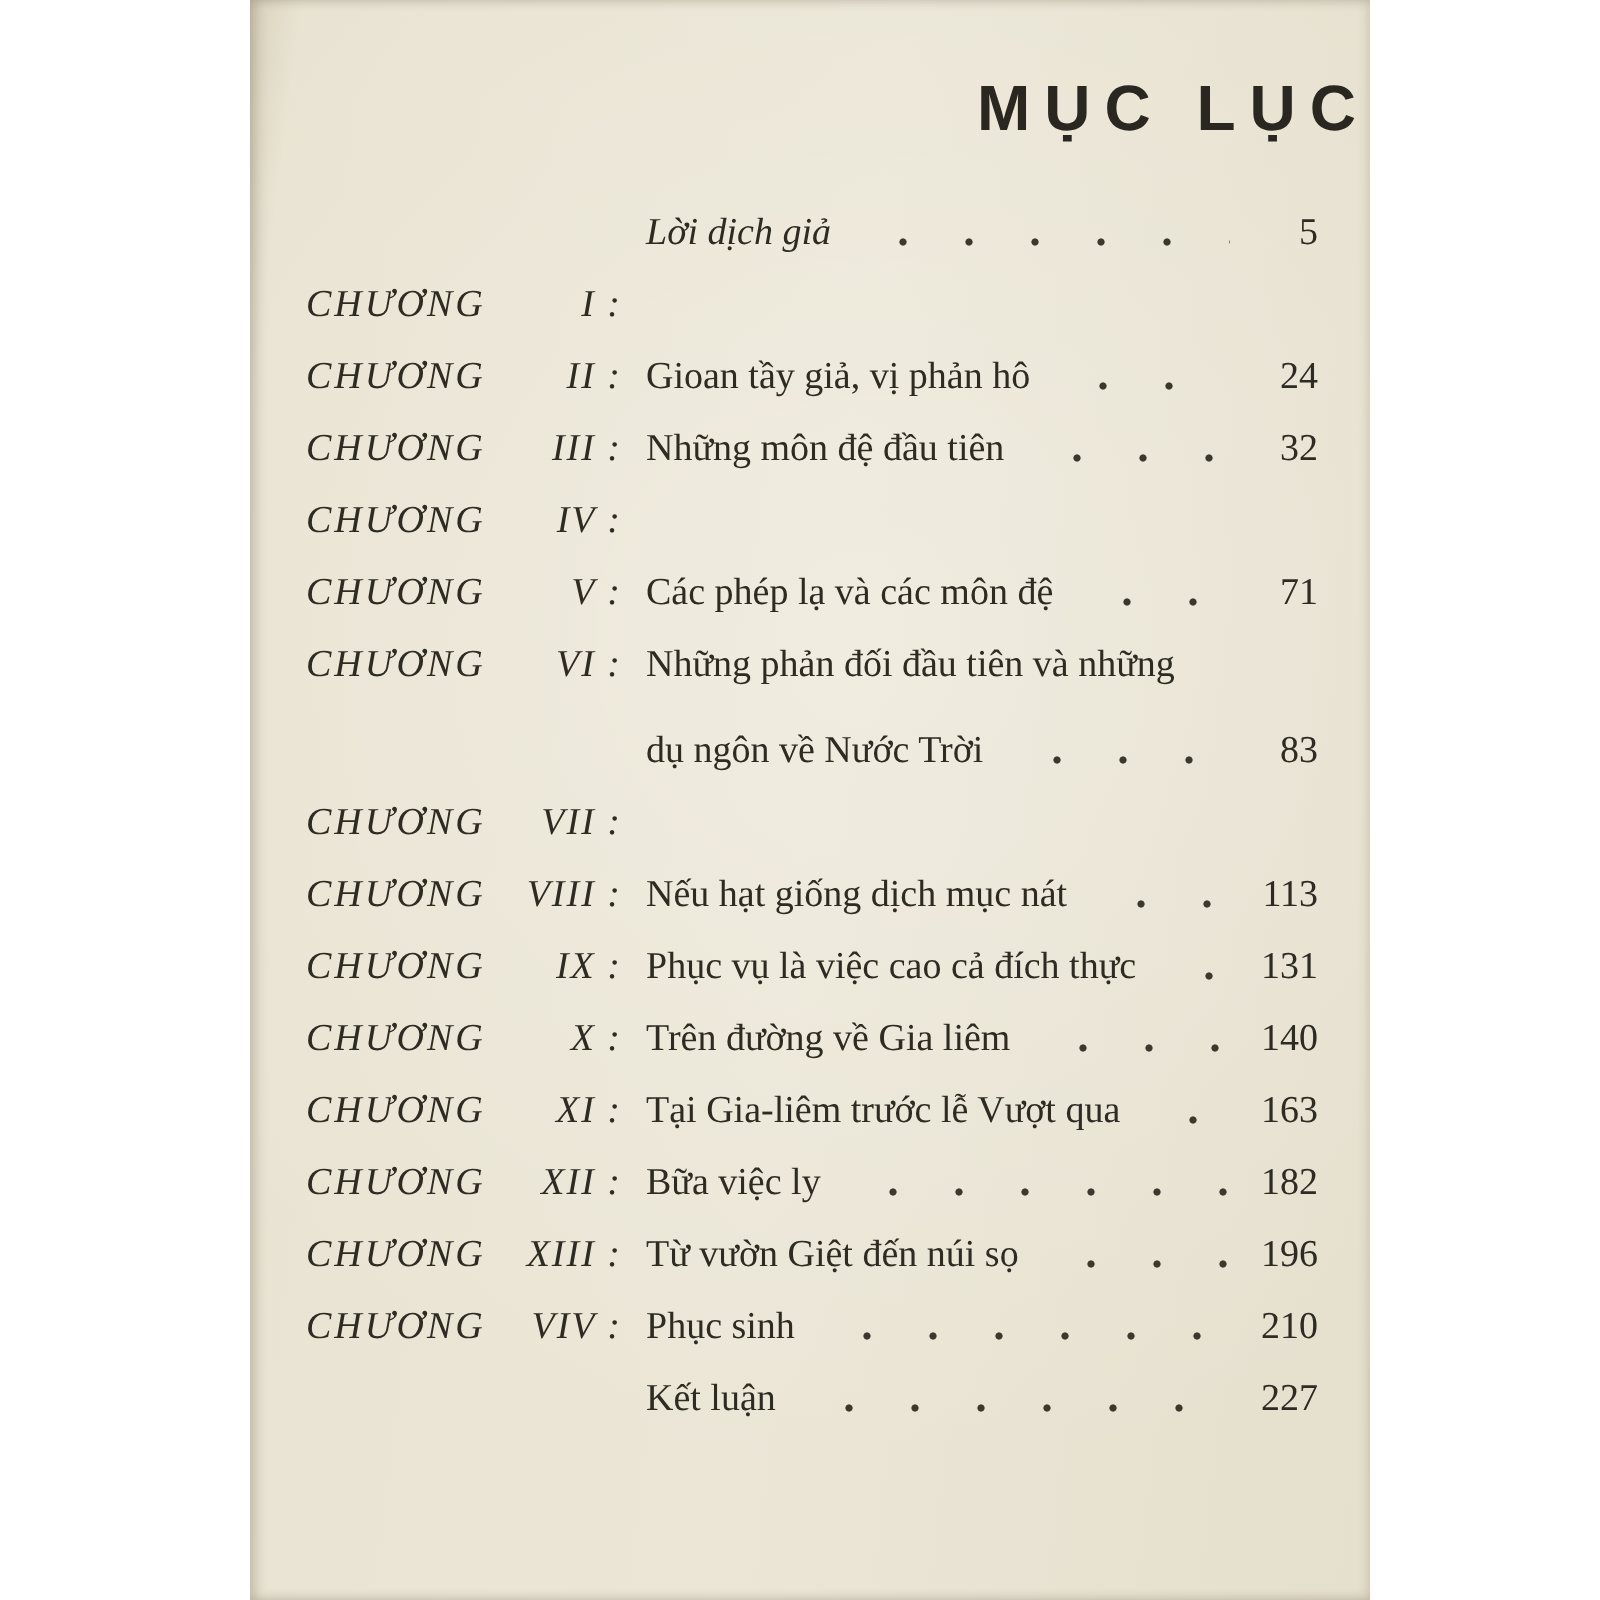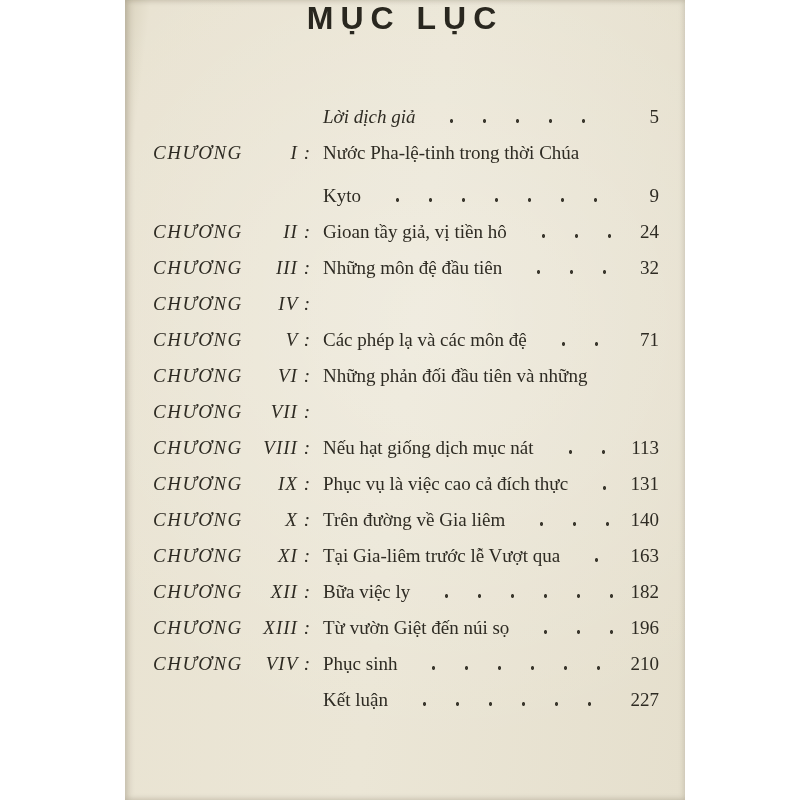--- a/index.html
+++ b/index.html
@@ -20,21 +20,22 @@
     position: absolute;
     left: 125px; top: 0;
     width: 560px; height: 800px;
     background:
       radial-gradient(130% 90% at 55% 40%, rgba(255,255,255,0.25) 0%, rgba(255,255,255,0) 60%),
       linear-gradient(97deg, var(--paper-edge) 0%, var(--paper) 4%, #ebe6d6 50%, #e5dfcd 100%);
     box-shadow: inset 3px 0 6px rgba(90,80,60,0.25), inset -2px 0 5px rgba(90,80,60,0.12);
     color: var(--ink);
   }
   .page-title {
-    text-align: center;
+    margin-top: 36px;
+    text-align: right;
     font-family: "Liberation Sans", sans-serif;
     font-size: 32px;
     font-weight: 700;
     letter-spacing: 7px;
     color: #29271f;
   }
   .toc {
     position: absolute;
     left: 28px; right: 26px; top: 104px;
     font-size: 19px;
@@ -98,38 +99,28 @@
             <span class="t italic">Lời dịch giả</span>
             <span class="dots"></span>
             <span class="pg">5</span>
           </div>
         </div>
   </div>
 
   <div class="row">
     <div class="chapter">CHƯƠNG</div>
     <div class="numeral">I :</div>
-    <div class="entry-body">
-          <div class="line">
-            <span class="t">Nước Pha-lệ-tinh trong thời Chúa</span>
-          </div>
-          <div class="line">
-            <span class="t">Kyto</span>
-            <span class="dots"></span>
-            <span class="pg">9</span>
-          </div>
-        </div>
   </div>
 
   <div class="row">
     <div class="chapter">CHƯƠNG</div>
     <div class="numeral">II :</div>
     <div class="entry-body">
           <div class="line">
-            <span class="t">Gioan tầy giả, vị tiền hô</span>
+            <span class="t">Gioan tầy giả, vị phản hô</span>
             <span class="dots"></span>
             <span class="pg">24</span>
           </div>
         </div>
   </div>
 
   <div class="row">
     <div class="chapter">CHƯƠNG</div>
     <div class="numeral">III :</div>
     <div class="entry-body">
@@ -157,20 +148,25 @@
           </div>
         </div>
   </div>
 
   <div class="row">
     <div class="chapter">CHƯƠNG</div>
     <div class="numeral">VI :</div>
     <div class="entry-body">
           <div class="line">
             <span class="t">Những phản đối đầu tiên và những</span>
+          </div>
+          <div class="line">
+            <span class="t">dụ ngôn về Nước Trời</span>
+            <span class="dots"></span>
+            <span class="pg">83</span>
           </div>
         </div>
   </div>
 
   <div class="row">
     <div class="chapter">CHƯƠNG</div>
     <div class="numeral">VII :</div>
   </div>
 
   <div class="row">

